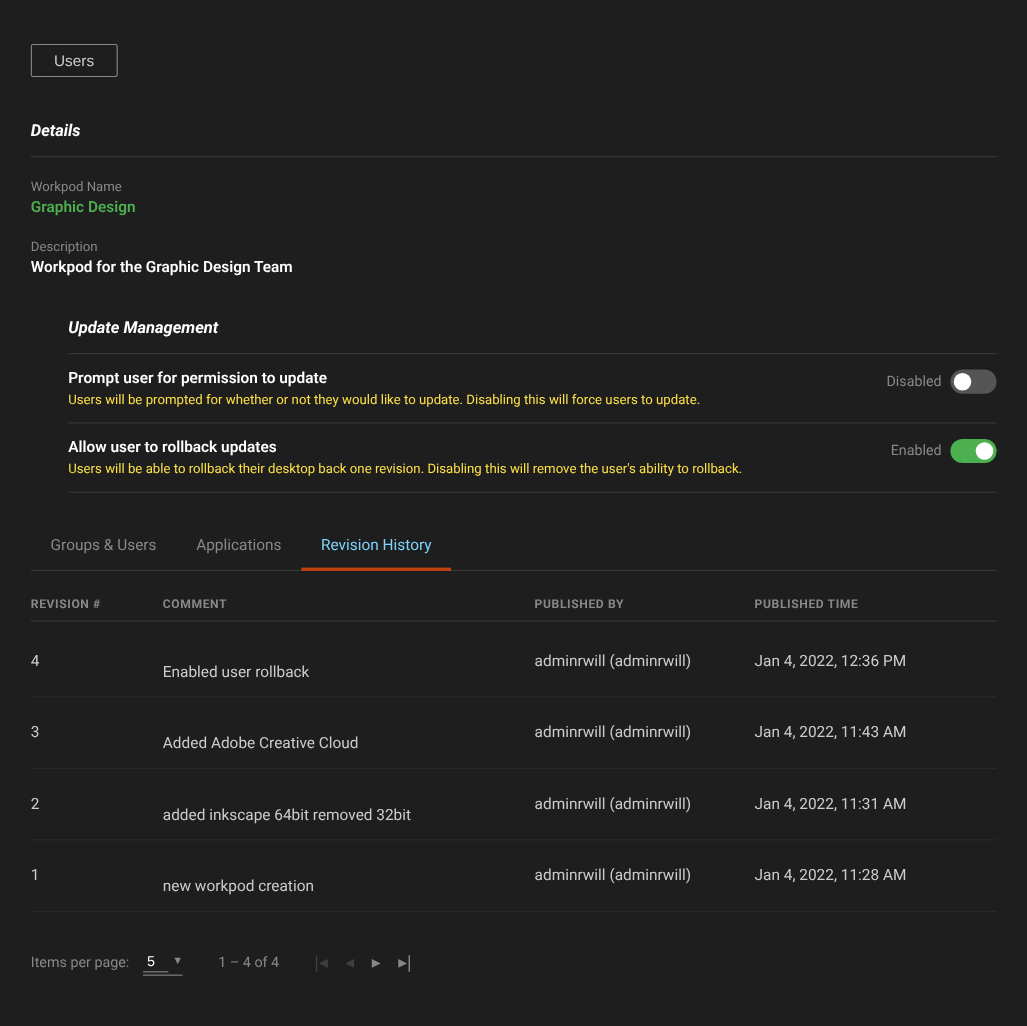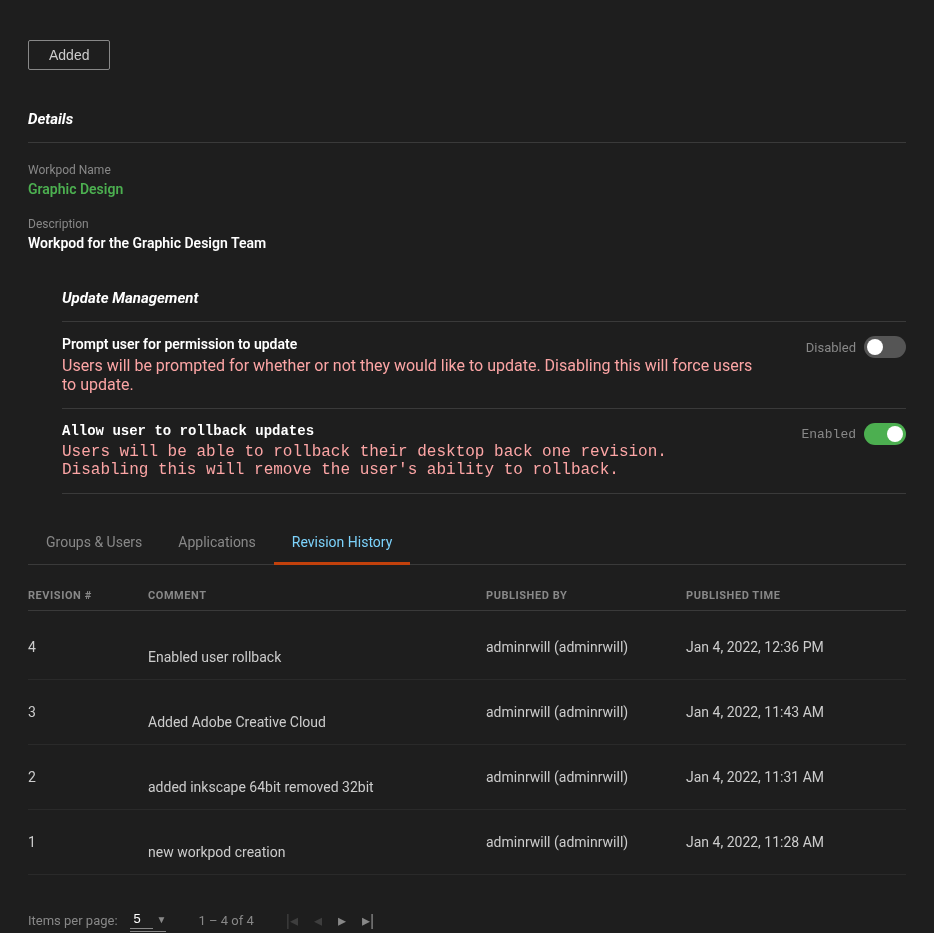--- a/index.html
+++ b/index.html
@@ -68,31 +68,31 @@
     .details-section { margin-bottom: 30px; }
     .update-section { margin-bottom: 20px; margin-left: 34px; }
 
     .toggle-row {
       display: flex;
       justify-content: space-between;
       align-items: flex-start;
       padding: 14px 0;
       border-top: 1px solid #3a3a3a;
     }
-    .toggle-row:last-child { border-bottom: 1px solid #3a3a3a; font-family: Liberation Mono, monospace; }
+    .toggle-row:last-child { border-bottom: 1px solid #3a3a3a; }
     .toggle-label-group { flex: 1; }
     .toggle-label {
       color: #fff;
       font-weight: 600;
       font-size: 14px;
       margin-bottom: 4px;
     }
     .toggle-desc {
-      color: #fca5a5;
-      font-size: 16px;
+      color: #fde047;
+      font-size: 12px;
       max-width: 700px;
     }
     .toggle-control {
       display: flex;
       align-items: center;
       gap: 8px;
       margin-left: 20px;
       white-space: nowrap;
     }
     .toggle-status {
@@ -232,21 +232,21 @@
       align-items: center;
     }
     .nav-btn:disabled { opacity: 0.3; cursor: default; }
   </style>
 </head>
 <body>
 
 <div class="page">
 
   <div class="page-header">
-    <button class="edit-button">Added</button>
+    <button class="edit-button">Users</button>
   </div>
 
   <div class="details-section">
     <h2 class="section-heading">Details</h2>
     <hr class="divider">
     <div class="field-label">Workpod Name</div>
     <div class="field-value green">Graphic Design</div>
     <div class="field-label">Description</div>
     <div class="field-value">Workpod for the Graphic Design Team</div>
   </div>

